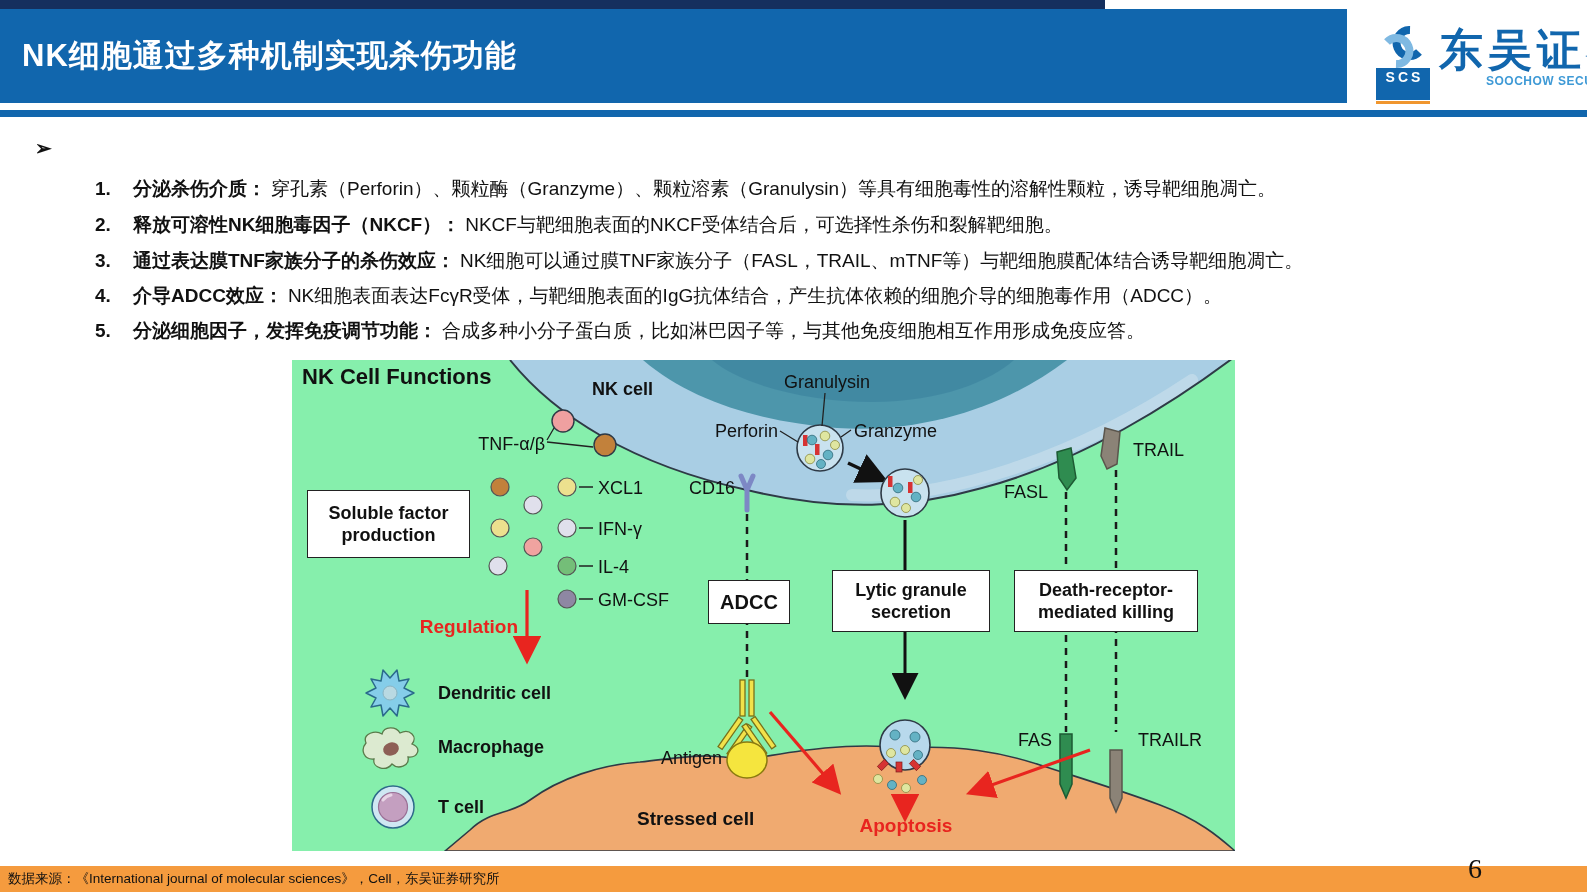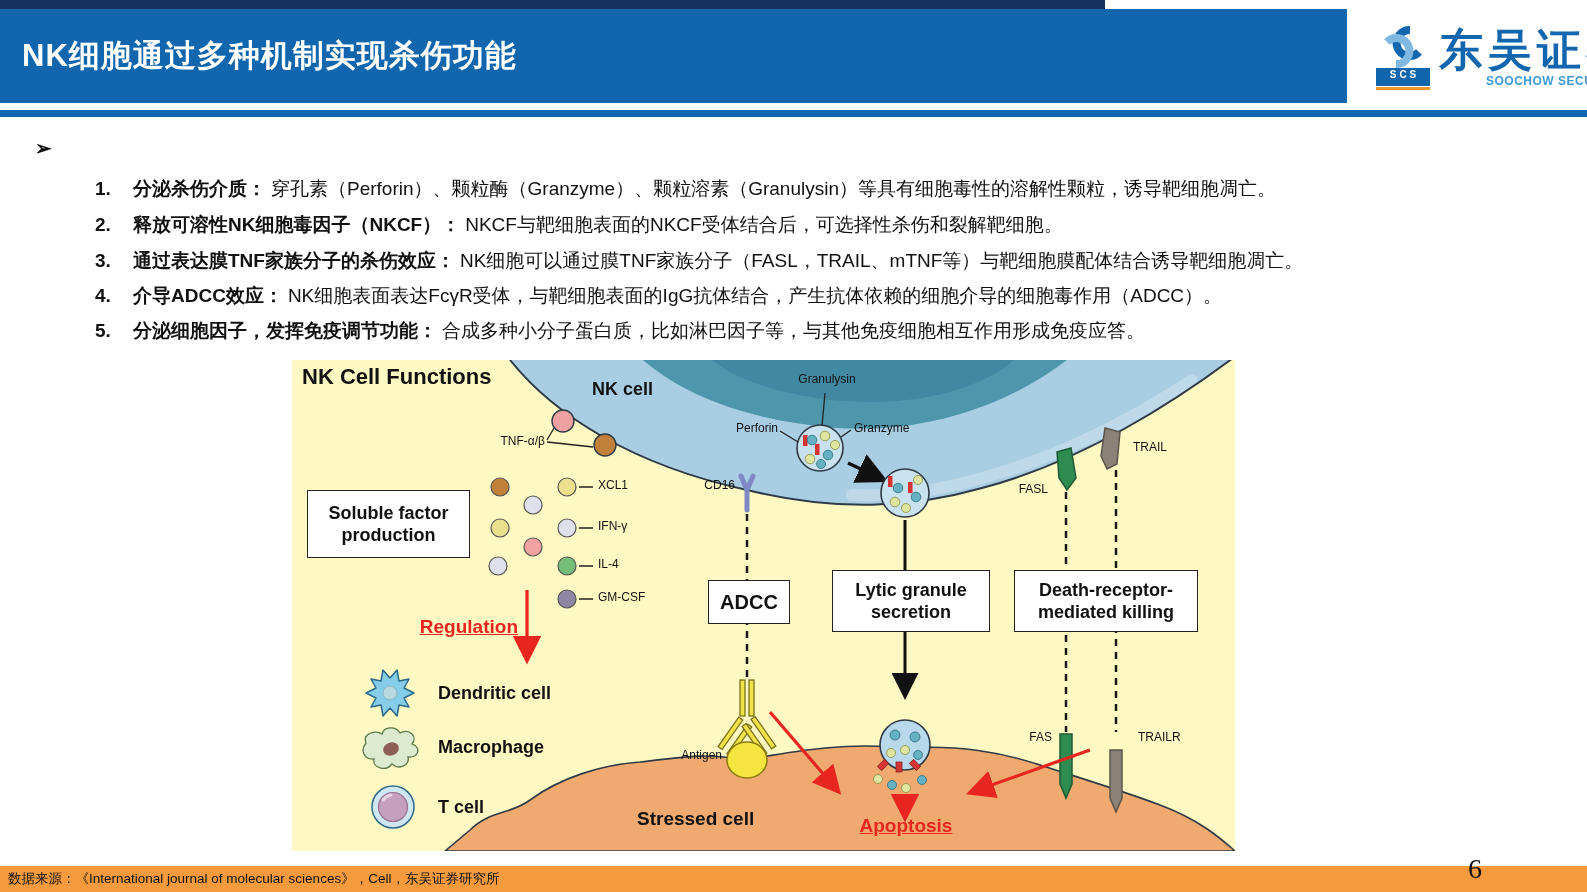--- a/index.html
+++ b/index.html
@@ -9,42 +9,42 @@
 
   
   .top-strip{left:0;top:0;width:1105px;height:9px;background:#152f5e;}
   .title-bar{left:0;top:9px;width:1347px;height:94px;background:#1166ad;}
   .title-text{left:22px;top:9px;height:94px;line-height:94px;color:#fff;
               font-size:31px;font-weight:bold;letter-spacing:1px;white-space:nowrap;}
   .blue-line{left:0;top:110px;width:1587px;height:7px;background:#1166ad;}
 
   .logo{left:1376px;top:26px;display:flex;align-items:flex-start;gap:9px;}
   .logo-icon{width:54px;display:flex;flex-direction:column;align-items:stretch;}
-  .logo-scs{background:#1166ad;color:#fff;font-size:10px;font-weight:bold;
-            letter-spacing:3px;text-align:center;padding:1px 0 6px 3px;}
+  .logo-scs{background:#1166ad;color:#fff;font-size:14px;font-weight:bold;
+            letter-spacing:3px;text-align:center;padding:1px 0 15px 3px;}
   .logo-orange{height:3px;background:#f0962e;margin-top:1px;}
   .logo-txt .cn{font-size:44px;font-weight:bold;color:#1166ad;letter-spacing:5px;line-height:1.1;white-space:nowrap;}
   .logo-txt .en{font-size:12px;font-weight:bold;color:#3f9ad6;letter-spacing:.5px;white-space:nowrap;text-align:right;}
 
   
   .lead{left:35px;top:136px;font-size:20px;font-weight:bold;}
   .lead-head{left:82px;top:134px;font-size:21px;font-weight:bold;white-space:nowrap;}
   .item{left:95px;font-size:19px;white-space:nowrap;}
   .item .num{display:inline-block;width:38px;font-weight:bold;}
   .item .b{font-weight:bold;margin-right:5px;}
 
   
-  .diagram{left:292px;top:360px;width:943px;height:491px;background:#fef9c3;}
+  .diagram{left:292px;top:360px;width:943px;height:491px;background:#86efac;}
   .diagram svg{position:absolute;left:0;top:0;}
-  .dlab{position:absolute;font-size:12px;color:#111;white-space:nowrap;}
+  .dlab{position:absolute;font-size:18px;color:#111;white-space:nowrap;}
   .dlab.b{font-weight:bold;}
   .dbox{position:absolute;background:#fff;border:1.6px solid #222;display:flex;
         align-items:center;justify-content:center;text-align:center;
         font-weight:bold;color:#111;line-height:1.25;}
-  .red{color:#e8251f;text-decoration:underline;}
+  .red{color:#e8251f;}
 
   
   .footer-bar{left:0;top:866px;width:1587px;height:26px;background:#f59b3e;}
   .footer-src{left:8px;top:866px;height:26px;line-height:26px;font-size:13.5px;color:#111;white-space:nowrap;}
   .footer-page{left:1468px;top:853px;font-family:"Liberation Serif",serif;font-size:28px;color:#111;}
 </style>
 </head>
 <body>
 
 <div class="stage">

